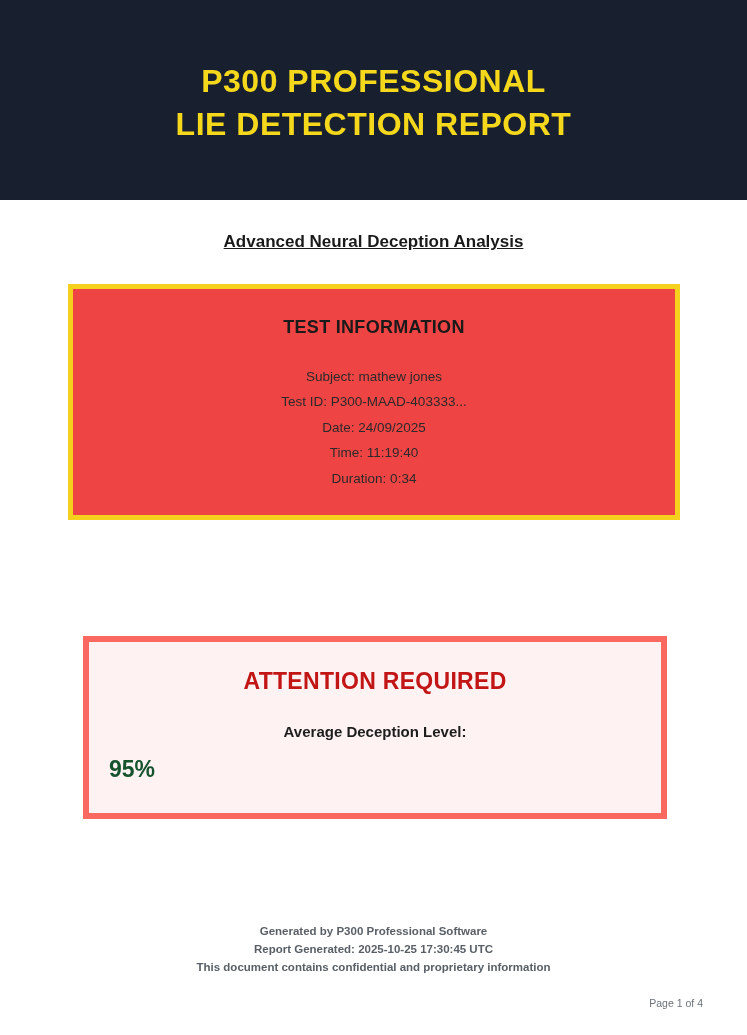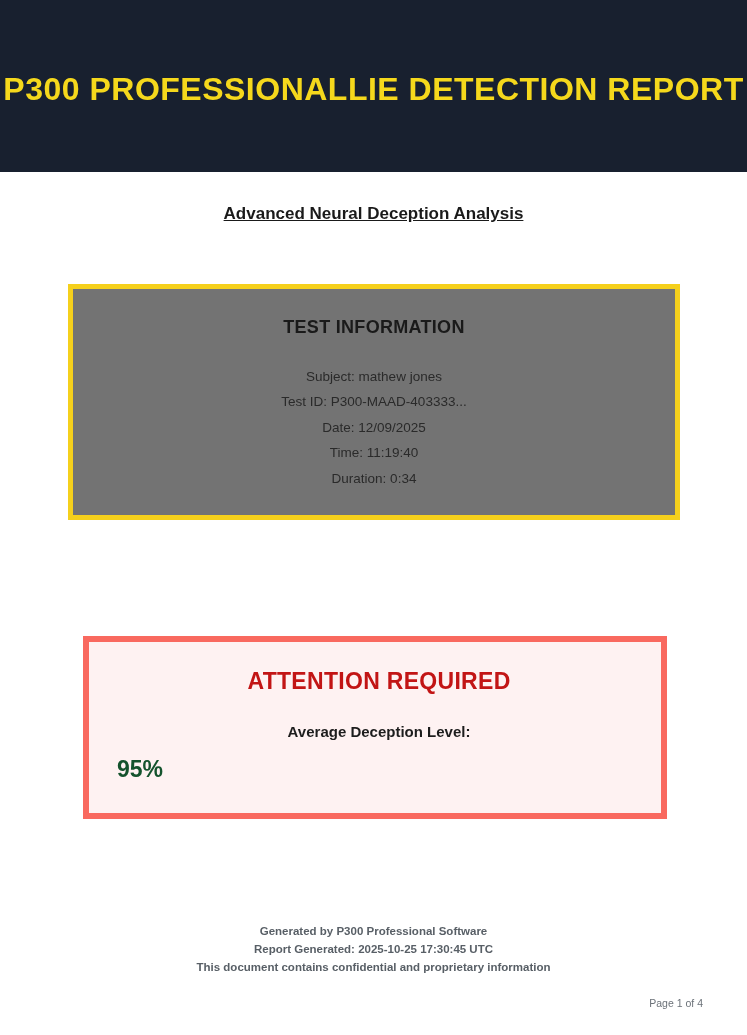--- a/index.html
+++ b/index.html
@@ -20,24 +20,24 @@
     width: 747px;
     height: 1035px;
     position: relative;
     background: #ffffff;
   }
 
   
   .header-banner {
     background: #18202f;
     width: 100%;
-    height: 172px;
+    height: 200px;
     box-sizing: border-box;
     display: flex;
-    flex-direction: row;
+    flex-direction: column;
     align-items: center;
     justify-content: center;
     padding-top: 6px;
   }
   .header-title-line {
     color: #f5d81c;
     font-size: 32px;
     font-weight: bold;
     letter-spacing: 0.5px;
     line-height: 1.33;
@@ -55,21 +55,21 @@
   }
 
   
   .info-box {
     position: absolute;
     left: 68px;
     top: 284px;
     width: 612px;
     box-sizing: border-box;
     border: 5px solid #f5d01c;
-    background: #737373;
+    background: #ef4444;
     padding: 28px 20px 24px 20px;
   }
   .info-box-title {
     text-align: center;
     font-size: 18px;
     font-weight: bold;
     color: #1a1a1a;
     letter-spacing: 0.3px;
     margin-bottom: 26px;
   }
@@ -82,21 +82,21 @@
 
   
   .alert-box {
     position: absolute;
     left: 83px;
     top: 636px;
     width: 584px;
     box-sizing: border-box;
     border: 6px solid #f9695f;
     background: #fef2f2;
-    padding: 26px 20px 30px 28px;
+    padding: 26px 20px 30px 20px;
   }
   .alert-title {
     text-align: center;
     font-size: 23px;
     font-weight: bold;
     color: #c21515;
     letter-spacing: 0.3px;
     margin-bottom: 22px;
   }
   .alert-sublabel {
@@ -143,21 +143,21 @@
     <div class="header-title-line">P300 PROFESSIONAL</div>
     <div class="header-title-line">LIE DETECTION REPORT</div>
   </div>
 
   <div class="subtitle">Advanced Neural Deception Analysis</div>
 
   <div class="info-box">
     <div class="info-box-title">TEST INFORMATION</div>
     <div class="info-row">Subject: mathew jones</div>
     <div class="info-row">Test ID: P300-MAAD-403333...</div>
-    <div class="info-row">Date: 12/09/2025</div>
+    <div class="info-row">Date: 24/09/2025</div>
     <div class="info-row">Time: 11:19:40</div>
     <div class="info-row">Duration: 0:34</div>
   </div>
 
   <div class="alert-box">
     <div class="alert-title">ATTENTION REQUIRED</div>
     <div class="alert-sublabel">Average Deception Level:</div>
     <div class="alert-value">95%</div>
   </div>
 

